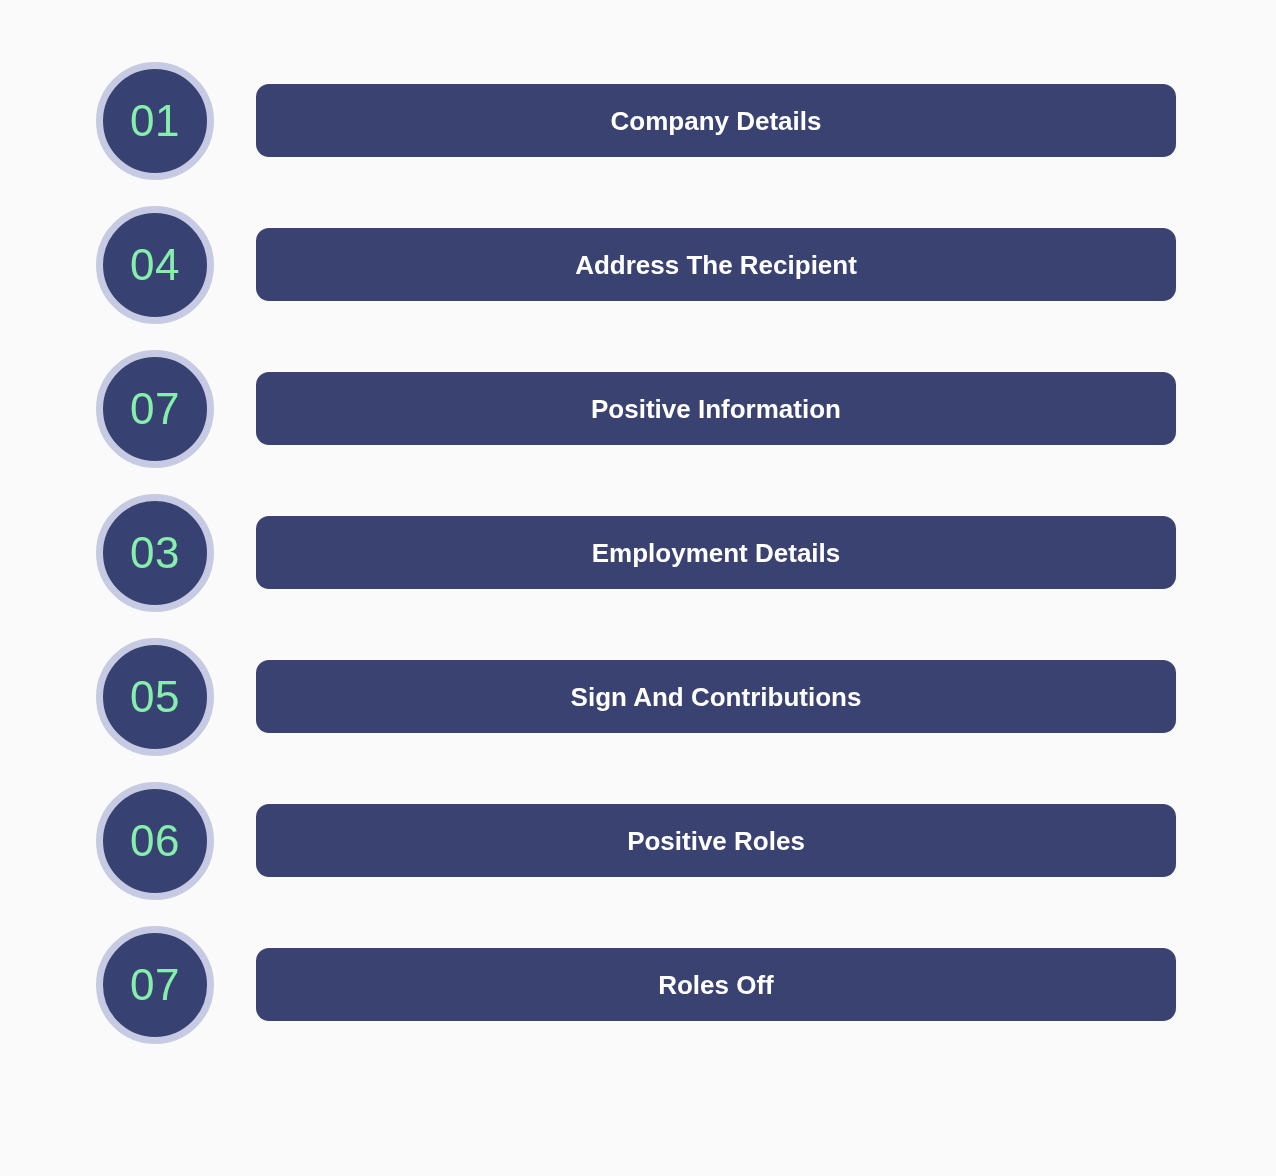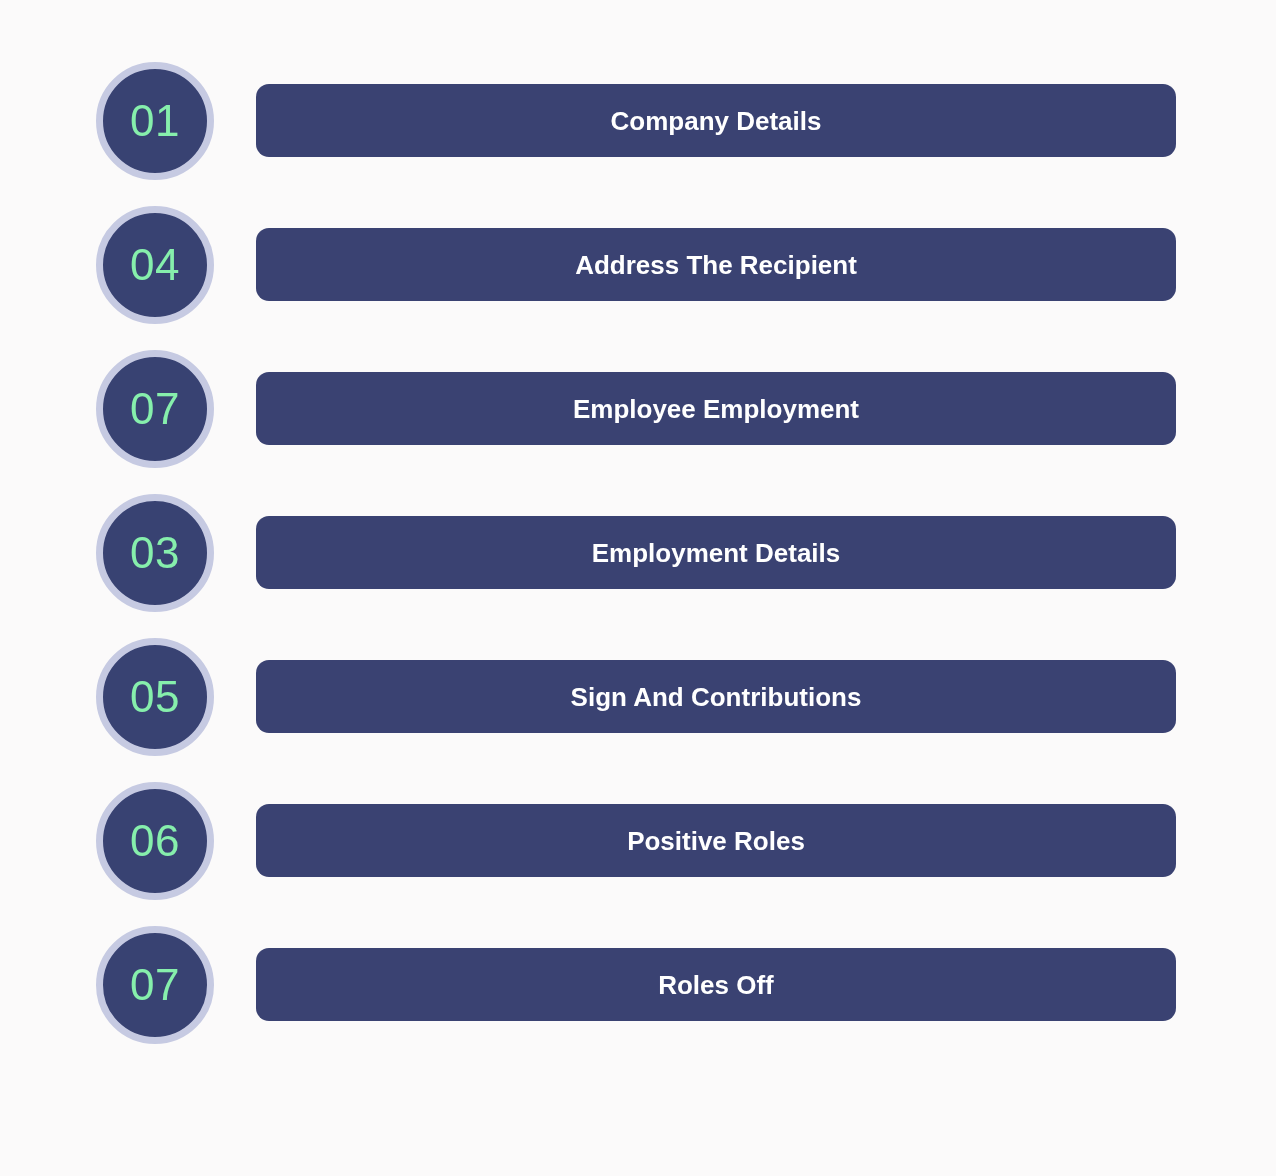--- a/index.html
+++ b/index.html
@@ -105,21 +105,21 @@
     <div class="step-bar">
       <span class="step-label">Address The Recipient</span>
     </div>
   </div>
 
   <div class="step-row">
     <div class="step-badge">
       <span class="step-number">07</span>
     </div>
     <div class="step-bar">
-      <span class="step-label">Employee Employment</span>
+      <span class="step-label">Positive Information</span>
     </div>
   </div>
 
   <div class="step-row">
     <div class="step-badge">
       <span class="step-number">03</span>
     </div>
     <div class="step-bar">
       <span class="step-label">Employment Details</span>
     </div>

